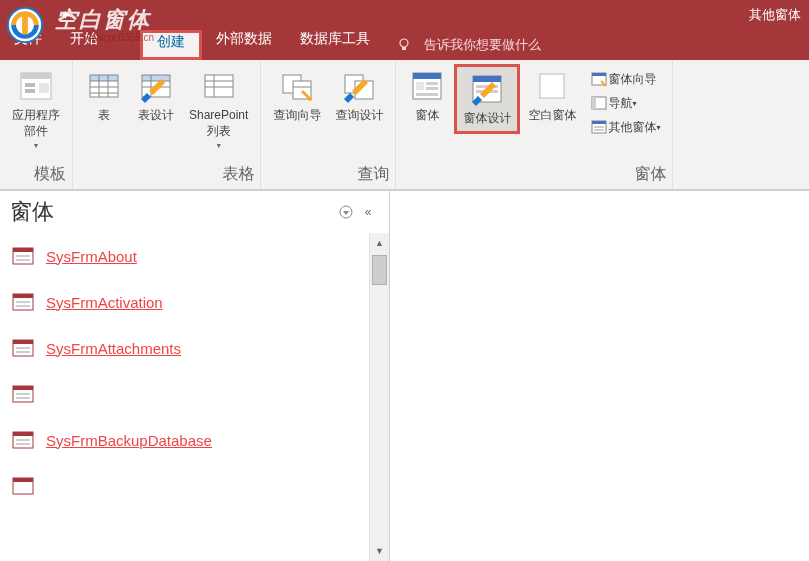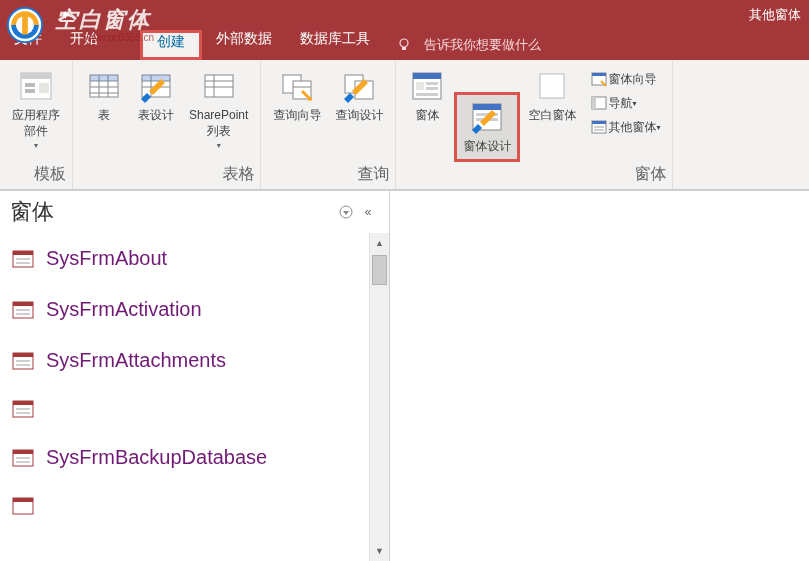--- a/index.html
+++ b/index.html
@@ -16,37 +16,37 @@
     .menu-tab { padding: 0 14px; display: flex; align-items: flex-start; cursor: pointer; position: relative; }
     .menu-tab.active { background: #f3f2f1; color: #0369a1; margin-left: 28px; }
     .menu-tab.highlighted { border: 3px solid #d9534f; }
     .tell-me { display: flex; align-items: center; gap: 12px; padding: 0 12px; color: #f8d7da; font-size: 13px; }
     
     .ribbon { background: #f3f2f1; border-bottom: 1px solid #d0cece; display: flex; height: 130px; }
     .ribbon-group { display: flex; flex-direction: column; padding: 4px 6px 2px; border-right: 1px solid #e1dfdd; }
     .ribbon-group-items { display: flex; flex: 1; gap: 2px; align-items: flex-start; }
     .ribbon-group-label { text-align: right; font-size: 16px; color: #666; padding: 2px 0; }
     .ribbon-btn-large { display: flex; flex-direction: column; align-items: center; justify-content: flex-start; padding: 4px 6px; cursor: pointer; min-width: 50px; }
-    .ribbon-btn-large.highlighted { border: 3px solid #d9534f; background: #dedcd9; margin-top: 28px; }
+    .ribbon-btn-large.highlighted { border: 3px solid #d9534f; background: #dedcd9; }
     .ribbon-icon { width: 36px; height: 36px; margin-bottom: 4px; display: flex; align-items: center; justify-content: center; }
     .ribbon-btn-label { font-size: 12px; color: #444; text-align: center; line-height: 1.3; }
     .ribbon-side-col { display: flex; flex-direction: column; gap: 2px; padding: 4px 2px; }
     .ribbon-btn-small { display: flex; align-items: center; padding: 2px 4px; font-size: 12px; color: #444; cursor: pointer; white-space: nowrap; }
     .small-icon { width: 18px; height: 18px; display: flex; align-items: center; justify-content: center; }
     .dropdown-caret { font-size: 8px; color: #666; margin-top: 2px; }
     
     .content { display: flex; height: calc(561px - 30px - 30px - 130px); border-top: 1px solid #d0cece; }
     .nav-pane { width: 390px; border-right: 1px solid #d0cece; display: flex; flex-direction: column; background: #fff; }
     .nav-header { display: flex; align-items: center; padding: 6px 10px; }
     .nav-title { font-size: 22px; color: #333; flex: 1; }
     .nav-header-btn { width: 22px; height: 22px; display: flex; align-items: center; justify-content: center; cursor: pointer; color: #666; font-size: 12px; }
     .nav-list { flex: 1; overflow-y: auto; }
     .nav-item { display: flex; align-items: center; gap: 12px; padding: 14px 12px; cursor: pointer; }
     .nav-item-icon { width: 22px; height: 18px; }
-    .nav-item-label { font-size: 20px; color: #701a75; }
+    .nav-item-label { font-size: 15px; color: #ef4444; text-decoration: underline; }
     .scrollbar-track { width: 20px; background: #f0f0f0; border-left: 1px solid #e0e0e0; display: flex; flex-direction: column; }
     .scroll-up, .scroll-down { height: 20px; display: flex; align-items: center; justify-content: center; font-size: 9px; color: #666; cursor: pointer; }
     .scroll-thumb { background: #cdcdcd; margin: 2px; border: 1px solid #b0b0b0; }
     .main-canvas { flex: 1; background: #fff; }
     
     .nav-body { display: flex; flex: 1; overflow: hidden; }
   </style>
 </head>
 <body>
 

